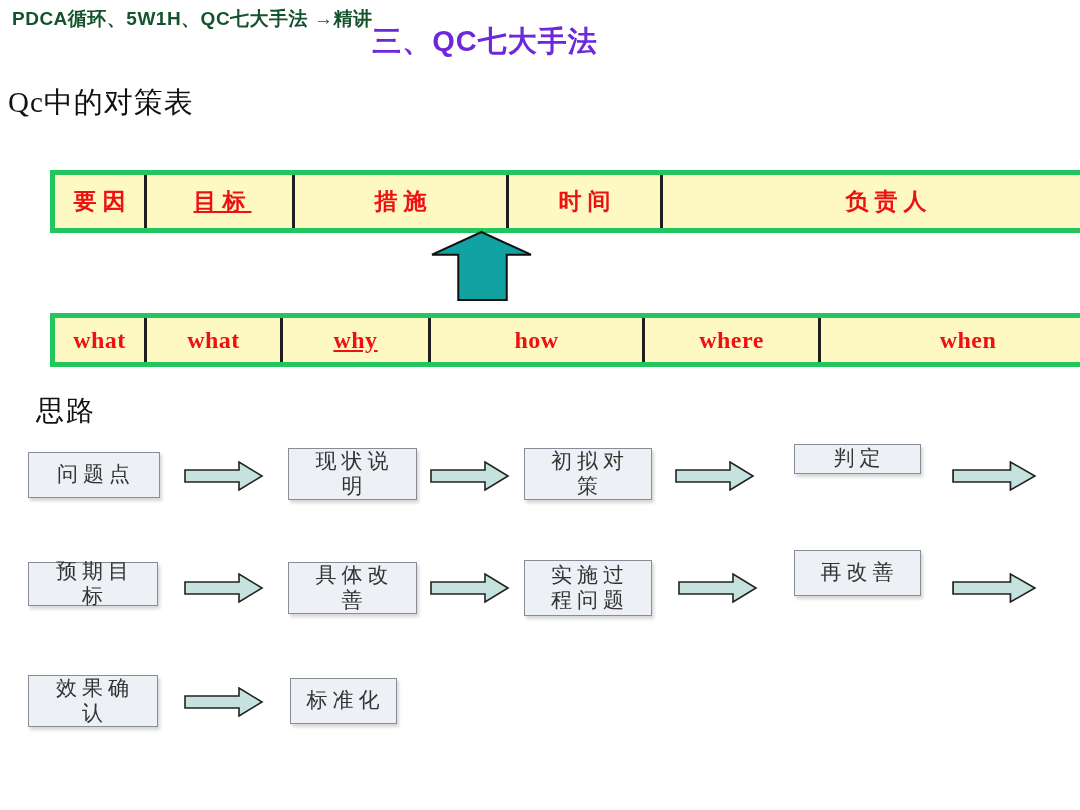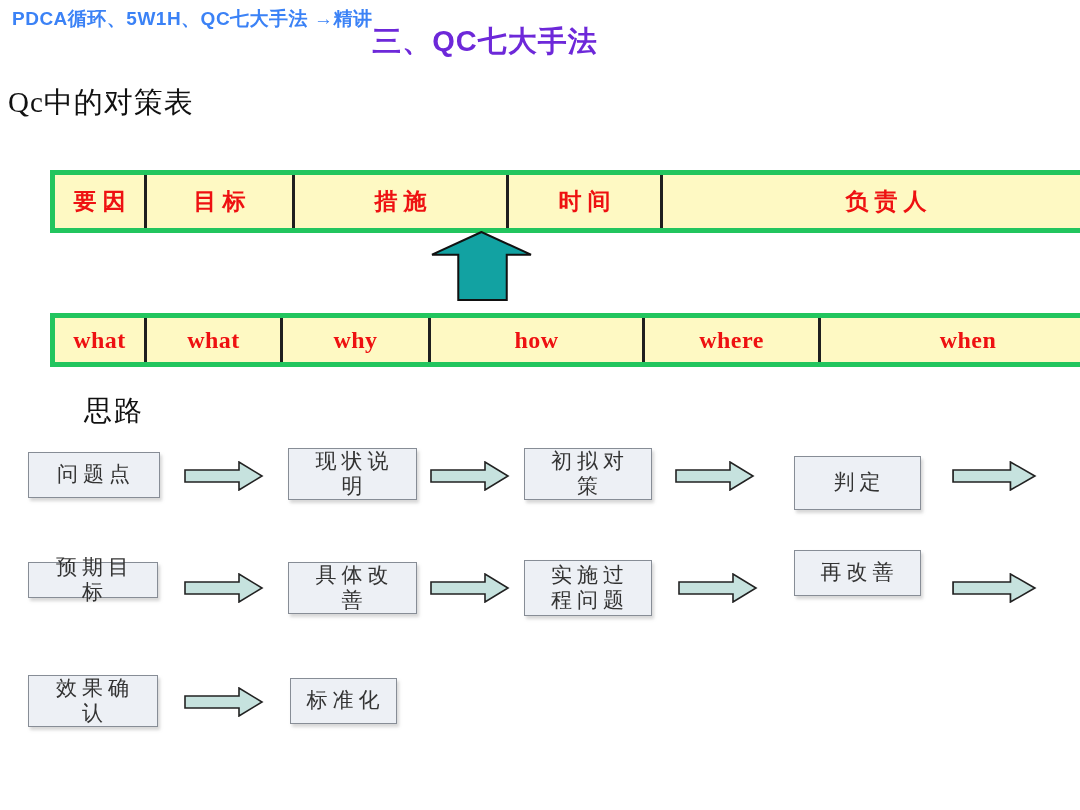--- a/index.html
+++ b/index.html
@@ -2,49 +2,49 @@
 <html><head>
 <meta charset="utf-8">
 <style>
   html,body{margin:0;padding:0;background:#ffffff;}
   .slide{
     position:relative;width:1080px;height:810px;background:#ffffff;
     overflow:hidden;font-family:"Liberation Sans",sans-serif;
   }
   .crumb{
     position:absolute;left:12px;top:6px;
-    font:bold 19px "Liberation Sans",sans-serif;color:#3b82f6;letter-spacing:0.5px;
+    font:bold 19px "Liberation Sans",sans-serif;color:#14532d;letter-spacing:0.5px;
   }
   .title{
     position:absolute;left:0;right:110px;top:22px;text-align:center;
     font:600 29px "Liberation Sans",sans-serif;color:#6d28d9;letter-spacing:1px;
   }
   .h1{
     position:absolute;left:8px;top:83px;
     font:500 29px "Liberation Serif",serif;color:#111;letter-spacing:1px;
   }
   .h2{
     position:absolute;left:36px;top:392px;
-    font:500 28px "Liberation Serif",serif;color:#111;letter-spacing:2px;margin-left:48px;
+    font:500 28px "Liberation Serif",serif;color:#111;letter-spacing:2px;
   }
   .qtable{
     position:absolute;left:2px;width:1051px;display:flex;
     border:5px solid #22c55e;box-sizing:border-box;background:#fef9c3;margin-left:48px;
   }
   .qtable .cell{
     display:flex;align-items:center;justify-content:center;
     border-right:3px solid #1f1f1f;box-sizing:border-box;flex:none;
     color:#ee1111;overflow:hidden;
   }
   .qtable .cell:last-child{border-right:none;flex:1;padding-left:19px;}
   .row1{top:170px;height:63px;}
   .row2{top:313px;height:54px;}
   .row1 .cell{font:bold 23px "Liberation Serif",serif;letter-spacing:6px;padding-left:6px;}
   .row2 .cell{font:bold 24px "Liberation Serif",serif;letter-spacing:0.5px;}
-  .c1{width:92px;} .c2{width:136px;} .c3{width:148px;} .c4{width:214px;}
+  .c1{width:92px;} .c2{width:136px;} .c3{width:148px;text-decoration:underline;} .c4{width:214px;}
   .c5{width:176px;} .c6{width:154px;}
   .uparrow{position:absolute;left:429px;top:231px;width:105px;height:71px;}
   .uparrow polygon{fill:#12a2a2;stroke:#111;stroke-width:2;}
   .fbox{
     position:absolute;display:flex;align-items:center;justify-content:center;
     background:#edf0f5;border:1.5px solid #878d96;box-sizing:border-box;
     box-shadow:2px 3px 3px rgba(140,140,140,0.35);
     font:500 21px "Liberation Serif",serif;color:#333;
     letter-spacing:5px;text-align:center;line-height:1.2;white-space:pre-line;
     padding-left:4px;
@@ -93,26 +93,26 @@
   <div class="fbox" style="left:288px;top:448px;width:129px;height:52px">现状说
 明</div>
   <svg class="farrow" style="left:430px;top:461px" viewBox="0 0 80 30" preserveAspectRatio="none">
       <polygon points="1,9 55,9 55,1 78,15 55,29 55,21 1,21"></polygon>
     </svg>
   <div class="fbox" style="left:524px;top:448px;width:128px;height:52px">初拟对
 策</div>
   <svg class="farrow" style="left:675px;top:461px" viewBox="0 0 80 30" preserveAspectRatio="none">
       <polygon points="1,9 55,9 55,1 78,15 55,29 55,21 1,21"></polygon>
     </svg>
-  <div class="fbox" style="left:794px;top:456px;width:127px;height:54px">判定</div>
+  <div class="fbox" style="left:794px;top:444px;width:127px;height:30px">判定</div>
   <svg class="farrow wide" style="left:952px;top:461px" viewBox="0 0 80 30" preserveAspectRatio="none">
       <polygon points="1,9 55,9 55,1 78,15 55,29 55,21 1,21"></polygon>
     </svg>
 
-  <div class="fbox" style="left:28px;top:562px;width:130px;height:36px">预期目
+  <div class="fbox" style="left:28px;top:562px;width:130px;height:44px">预期目
 标</div>
   <svg class="farrow" style="left:184px;top:573px" viewBox="0 0 80 30" preserveAspectRatio="none">
       <polygon points="1,9 55,9 55,1 78,15 55,29 55,21 1,21"></polygon>
     </svg>
   <div class="fbox" style="left:288px;top:562px;width:129px;height:52px">具体改
 善</div>
   <svg class="farrow" style="left:430px;top:573px" viewBox="0 0 80 30" preserveAspectRatio="none">
       <polygon points="1,9 55,9 55,1 78,15 55,29 55,21 1,21"></polygon>
     </svg>
   <div class="fbox" style="left:524px;top:560px;width:128px;height:56px">实施过

